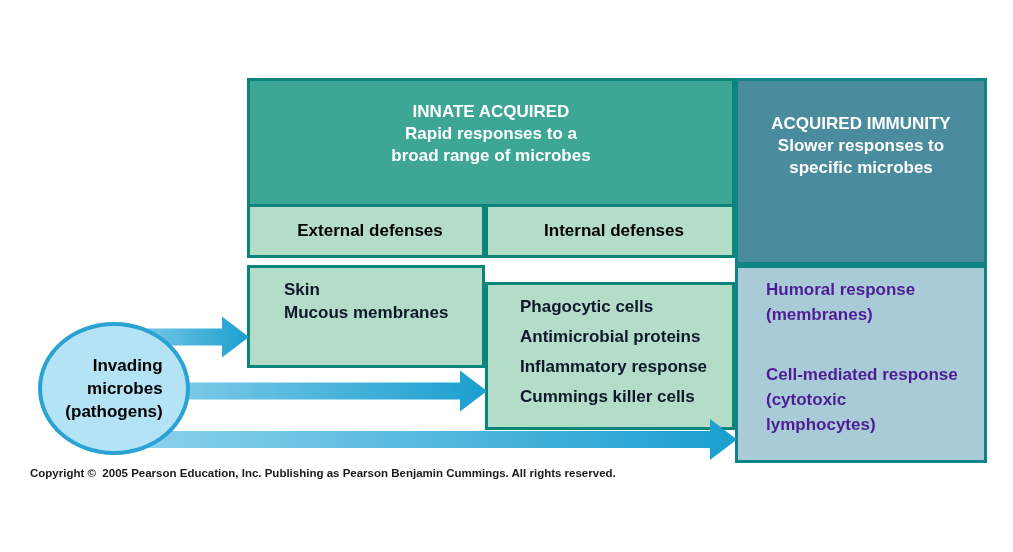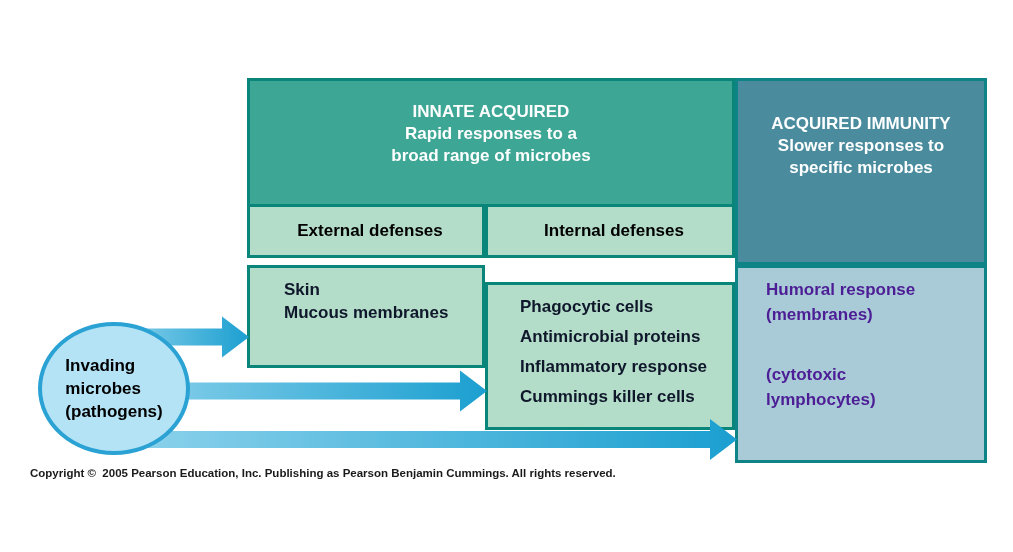--- a/index.html
+++ b/index.html
@@ -91,21 +91,21 @@
   
   .arrows { position: absolute; left: 0; top: 0; z-index: 2; }
 
   
   .pathogen-circle {
     left: 38px; top: 322px; width: 152px; height: 133px;
     background: #B5E3F6;
     border: 4px solid #2AA2D3;
     border-radius: 50%;
     display: flex; align-items: center; justify-content: center;
-    text-align: left;
+    text-align: right;
     color: #000000;
     font-weight: bold;
     font-size: 17px;
     line-height: 23px;
     z-index: 3;
   }
 
   
   .copyright {
     left: 30px; top: 467px;
@@ -174,20 +174,21 @@
       <li>Cummings killer cells</li>
     </ul>
   </div>
 
   <div class="box content-acquired">
     <div class="acq-block">
       <div>Humoral response</div>
       <div class="pre">(membranes)</div>
     </div>
     <div class="acq-block">
+      <div>Cell-mediated response</div>
       <div class="pre">(cytotoxic
 lymphocytes)</div>
     </div>
   </div>
 
   <div class="box pathogen-circle">
     <span class="pre">Invading
 microbes
 (pathogens)</span>
   </div>

